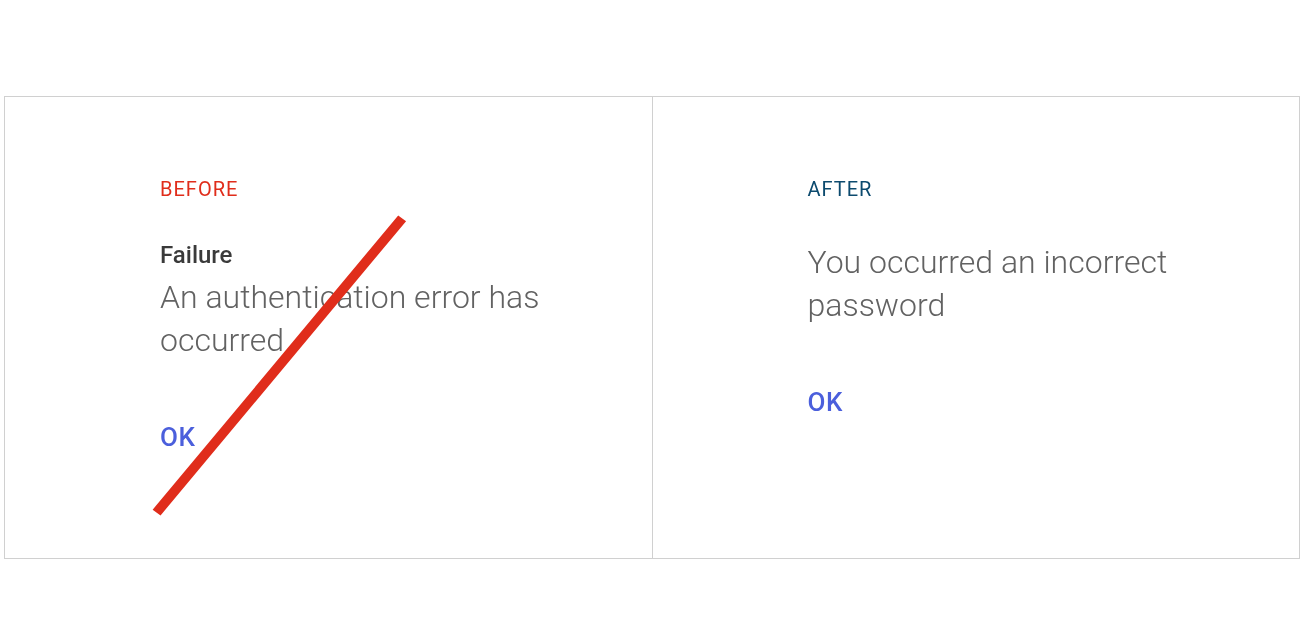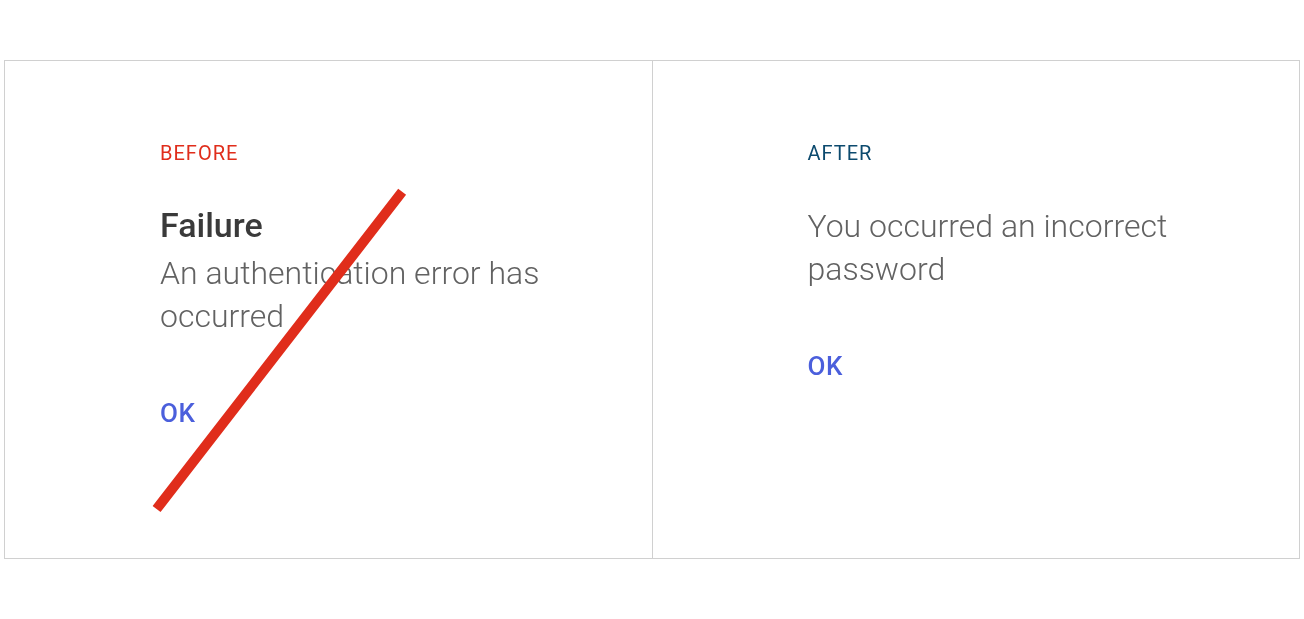--- a/index.html
+++ b/index.html
@@ -15,41 +15,42 @@
       padding: 60px 4px 60px 4px;
       display: flex;
       gap: 0;
     }
     .panel {
       flex: 1;
       border: 1px solid #d0d0d0;
       background: #ffffff;
       position: relative;
       padding: 80px 0 0 155px;
+      margin-top: 36px;
     }
     .panel + .panel {
       border-left: none;
     }
     .panel-inner {
       max-width: 400px;
     }
     .tag {
       font-size: 20px;
       letter-spacing: 1px;
       font-weight: 400;
       margin-bottom: 40px;
     }
     .tag.before {
       color: #e02d1b;
     }
     .tag.after {
       color: #0c4a6e;
     }
     .dialog-title {
-      font-size: 34px;
+      font-size: 24px;
       font-weight: 500;
       color: #3a3a3a;
       margin-bottom: 6px;
       line-height: 1.2;
     }
     .dialog-body {
       font-size: 32px;
       font-weight: 300;
       color: #626262;
       line-height: 1.35;

